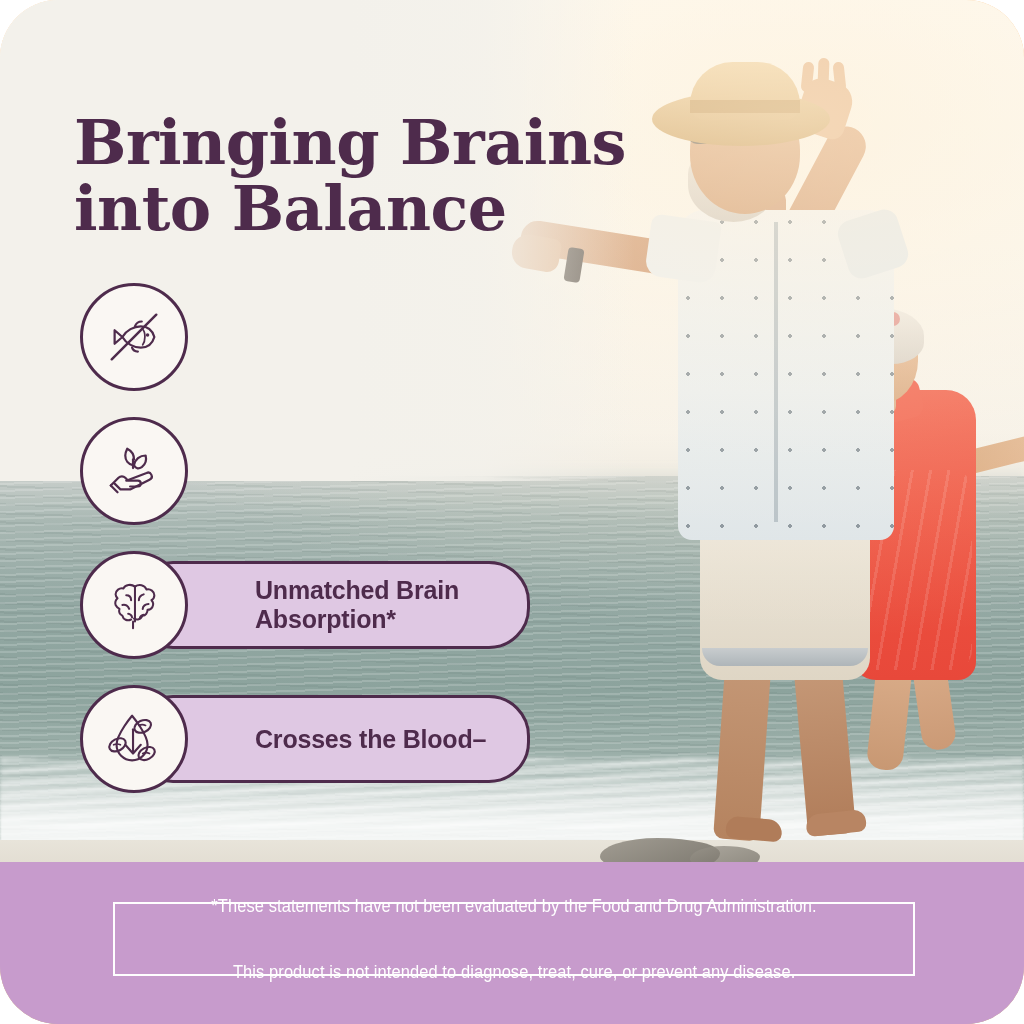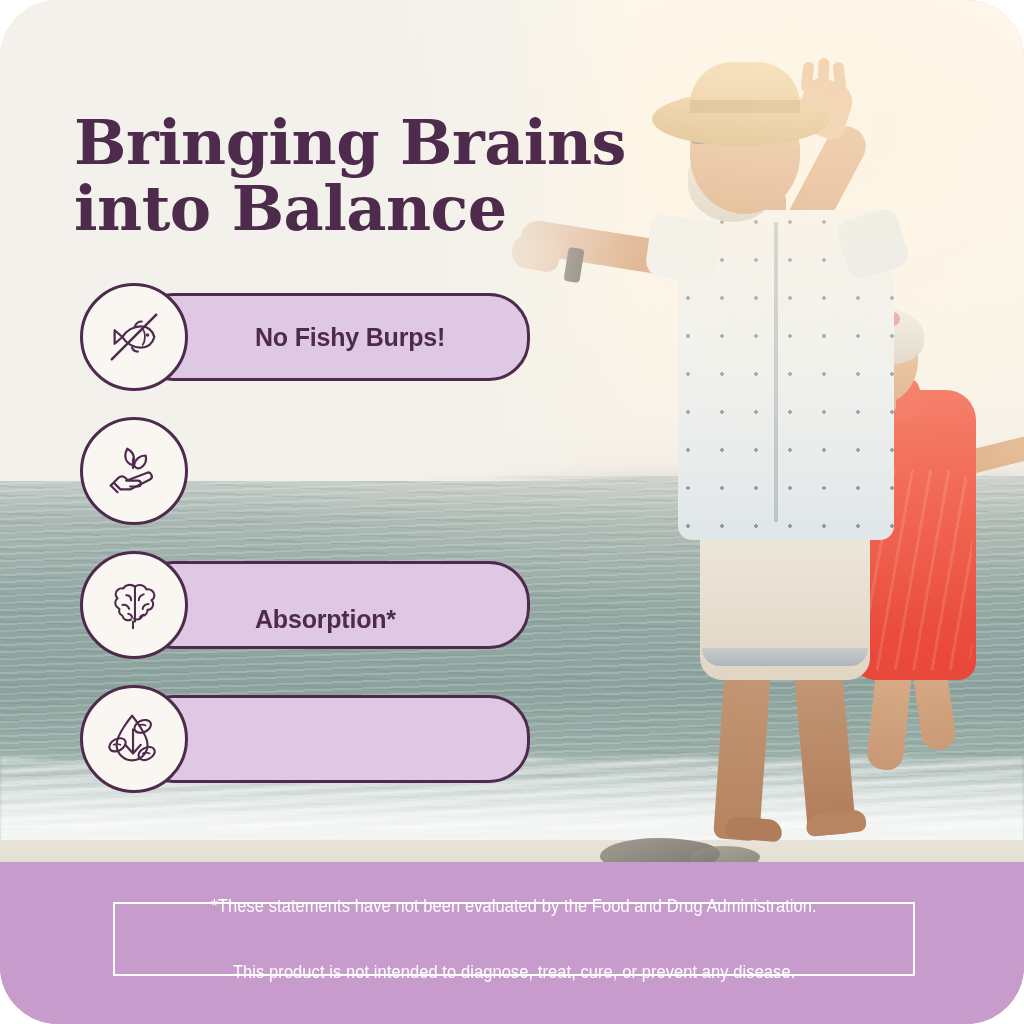--- a/index.html
+++ b/index.html
@@ -219,25 +219,20 @@
   </div>
 
   <h1 class="headline">
     <span>Bringing Brains</span>
     <span class="l2">into Balance</span>
   </h1>
 
   <div class="features">
 
     <div class="feature">
-      <div class="pill">
-        <div class="pill-text">
-          <span>No Fishy Burps!</span>
-        </div>
-      </div>
       <div class="badge">
         <svg viewBox="0 0 64 64" fill="none" stroke="#4E2B4C" stroke-width="2.3" stroke-linecap="round" stroke-linejoin="round">
           <path d="M20 32c4-7 12-11 19-11 7 0 12 4 14 11-2 7-7 11-14 11-7 0-15-4-19-11z"></path>
           <path d="M20 32l-8-7v14l8-7z"></path>
           <path d="M33 21c1-3 4-5 7-5"></path>
           <path d="M30 43c1 3 4 4 6 4"></path>
           <circle cx="46" cy="30" r="1.8" fill="#4E2B4C" stroke="none"></circle>
           <path d="M41 24c3 3 3 12 0 16" stroke-width="1.8"></path>
           <path d="M9 55L55 9" stroke-width="2.6"></path>
         </svg>
@@ -253,21 +248,21 @@
           <path d="M8 47l8-8c2-2 5-2 7 0l3 3h10c2 0 3 1 3 3s-1 3-3 3H28"></path>
           <path d="M24 42l21-8c2-1 4 0 5 2 1 2 0 4-2 5L28 51H18l-6-6"></path>
           <path d="M8 47l7 7"></path>
         </svg>
       </div>
     </div>
 
     <div class="feature">
       <div class="pill">
         <div class="pill-text">
-          <br>
+          <span>Unmatched Brain</span><br>
           <span>Absorption*</span>
         </div>
       </div>
       <div class="badge">
         <svg viewBox="0 0 64 64" fill="none" stroke="#4E2B4C" stroke-width="2.1" stroke-linecap="round" stroke-linejoin="round">
           <path d="M33 13c-4-3-10-2-12 2-4-1-8 2-8 6 0 2 1 3 2 4-2 2-3 4-2 7 1 2 2 3 4 4-1 3 0 6 3 7 1 4 5 6 9 4"></path>
           <path d="M33 13c4-3 10-2 12 3 4-1 8 2 8 6 0 2-1 4-3 5 2 2 2 5 1 7-1 2-3 3-5 3 0 3-2 6-5 6-2 4-6 5-9 3"></path>
           <path d="M33 13v36"></path>
           <path d="M31 49v7"></path>
           <path d="M24 22c3 0 5 2 5 5"></path>
@@ -276,21 +271,21 @@
           <path d="M42 21c-3 1-5 3-5 6"></path>
           <path d="M47 31c-3 0-6 2-6 5"></path>
           <path d="M42 42c-2 0-4 2-4 4"></path>
         </svg>
       </div>
     </div>
 
     <div class="feature">
       <div class="pill">
         <div class="pill-text">
-          <br>
+          <span>Crosses the Blood–</span><br>
         </div>
       </div>
       <div class="badge">
         <svg viewBox="0 0 64 64" fill="none" stroke="#4E2B4C" stroke-width="2.2" stroke-linecap="round" stroke-linejoin="round">
           <path d="M30 8C30 8 14 27 14 38a16 16 0 0032 0C46 27 30 8 30 8z"></path>
           <path d="M31 22v24"></path>
           <path d="M23 38l8 9 8-9"></path>
           <ellipse cx="41" cy="19" rx="9" ry="6" transform="rotate(-24 41 19)"></ellipse>
           <path d="M37 18c2-1 5-1 7 0" stroke-width="1.7"></path>
           <ellipse cx="15" cy="38" rx="9" ry="6" transform="rotate(-28 15 38)"></ellipse>

